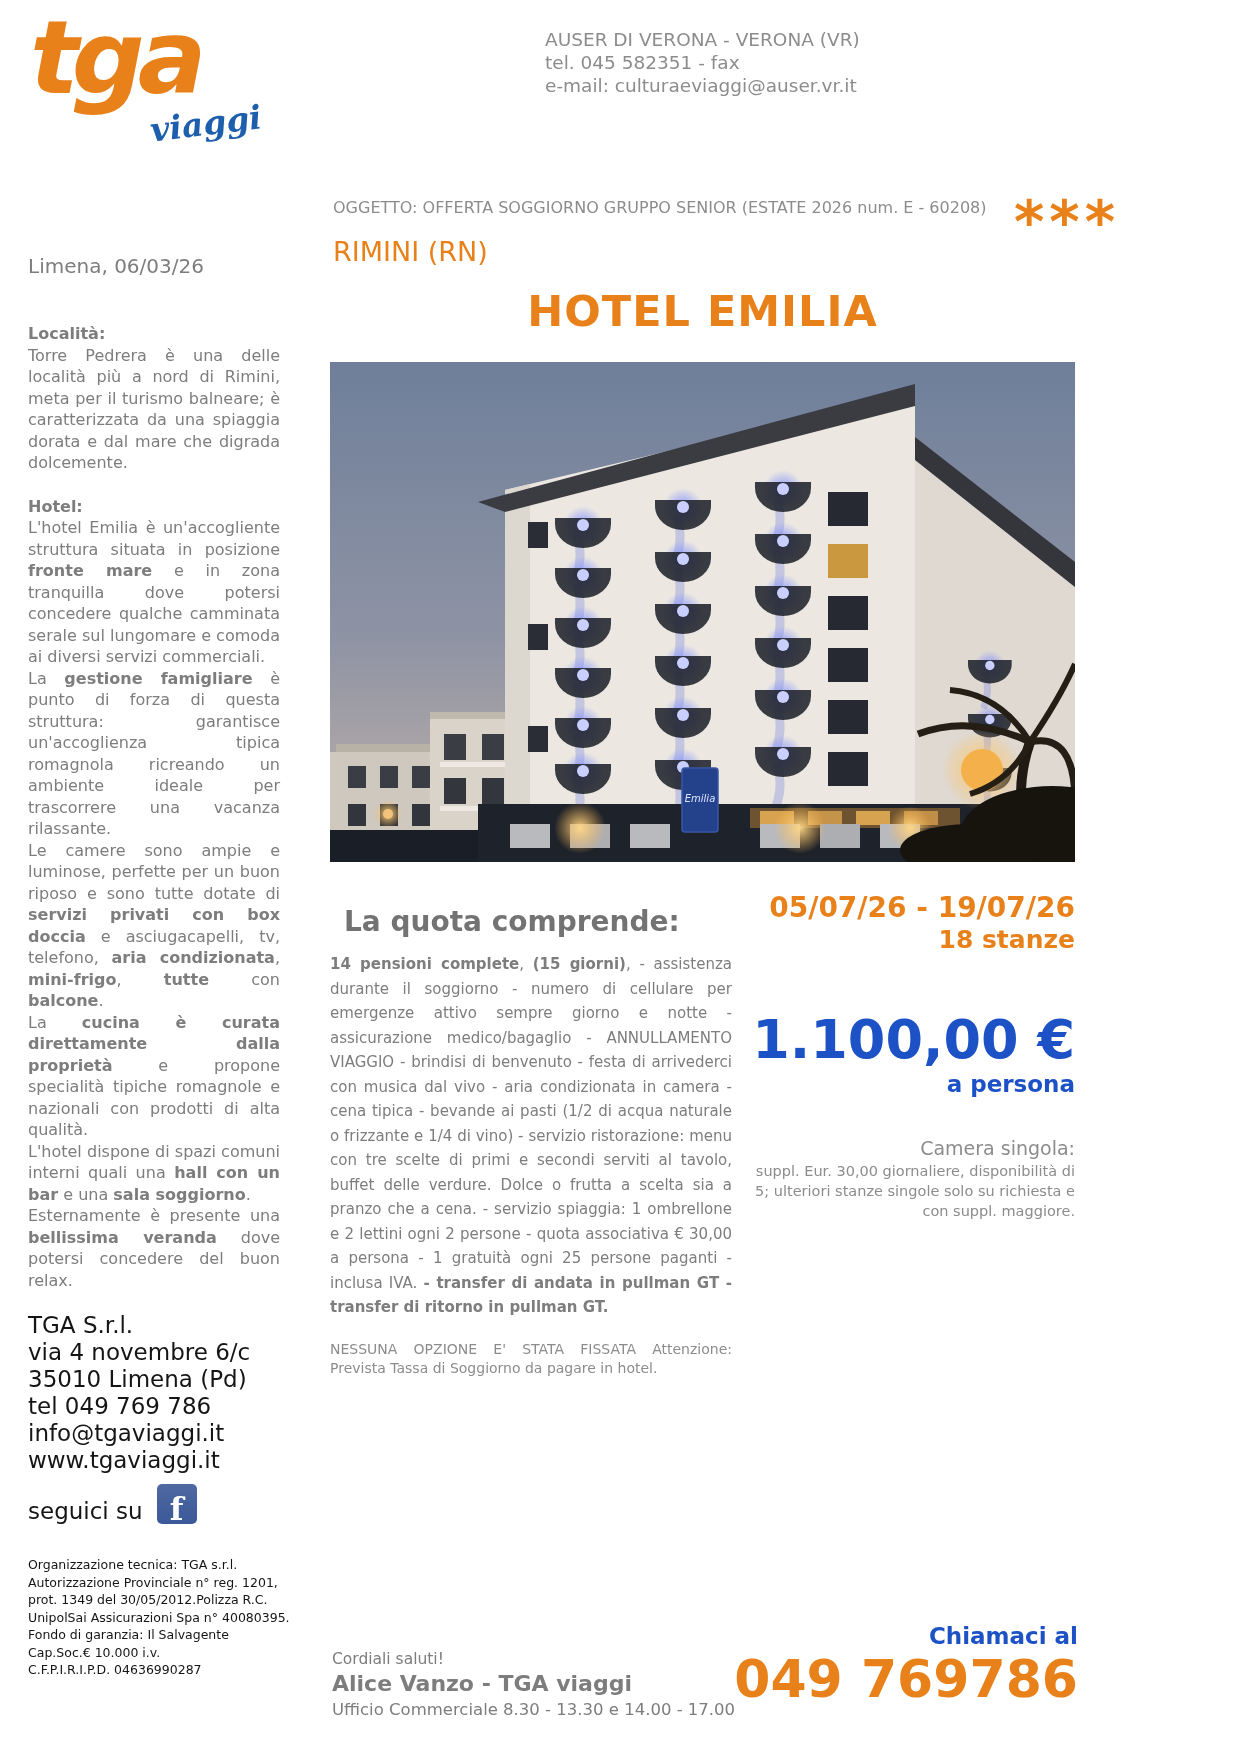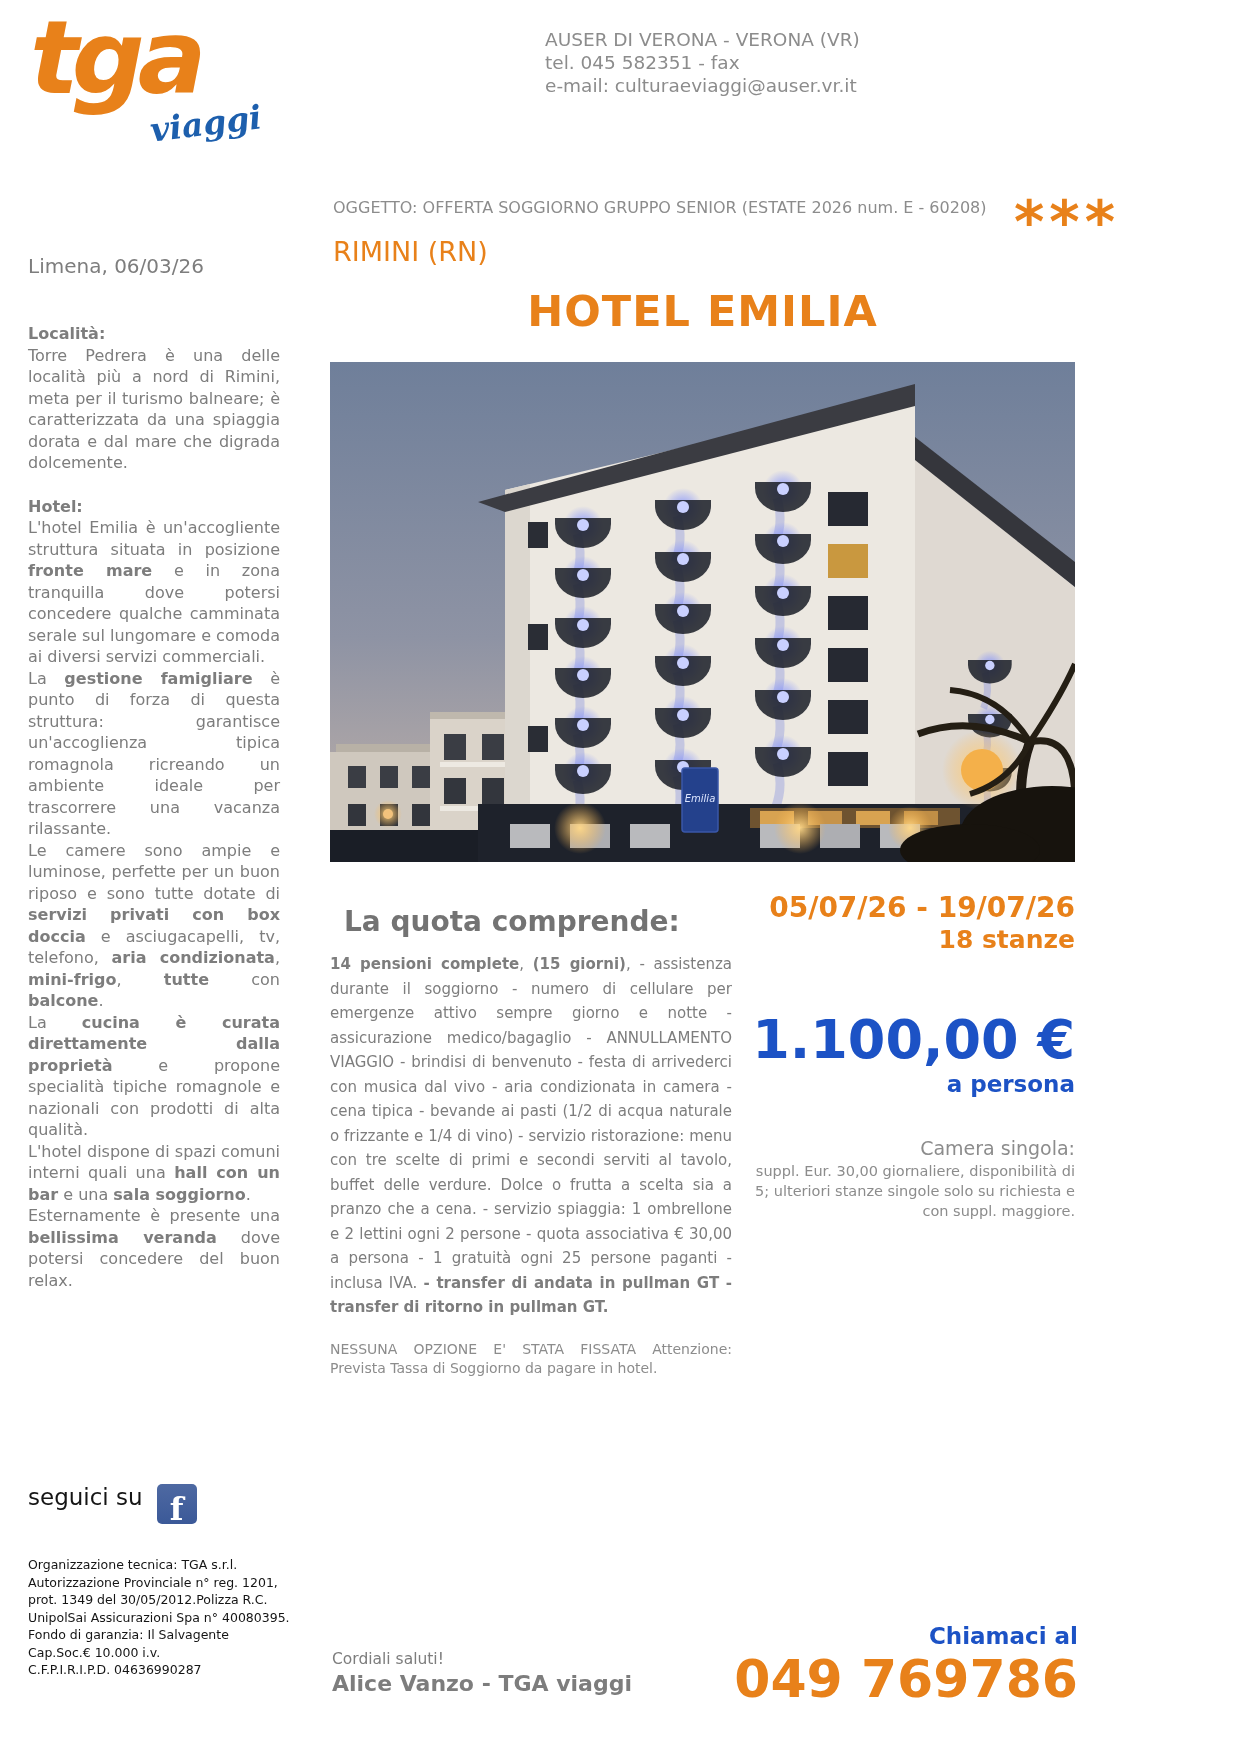--- a/index.html
+++ b/index.html
@@ -23,21 +23,21 @@
   .photo svg{display:block;}
   
   .leftcol{position:absolute;left:28px;top:323px;width:252px;color:#7D7D7D;
            font-size:16px;line-height:21.5px;text-align:justify;}
   .leftcol h3{margin:0;font-size:16px;line-height:21.5px;color:#7D7D7D;}
   .leftcol p{margin:0;}
   .gap{height:22px;}
   .company{position:absolute;left:28px;top:1312px;width:300px;color:#151515;
            font-size:23px;line-height:27px;}
   .follow{position:absolute;left:28px;top:1484px;color:#151515;font-size:23px;}
-  .follow-row{display:flex;align-items:flex-start;gap:14px;}
+  .follow-row{display:flex;align-items:flex-end;gap:14px;}
   .fb{width:40px;height:40px;border-radius:5px;background:linear-gradient(#4E69A2,#3B5998);
       color:#fff;font-weight:bold;font-size:32px;display:flex;align-items:flex-end;
       justify-content:center;line-height:30px;font-family:"DejaVu Serif","Liberation Serif",serif;}
   .fineprint{position:absolute;left:28px;top:1556px;width:262px;color:#151515;
              font-size:12.5px;line-height:17.5px;}
   
   .midcol{position:absolute;left:330px;top:891px;width:402px;}
   .quota-label{margin:14px;font-size:28px;font-weight:bold;color:#737373;}
   .quota-text{margin:8px 0 0 0;font-size:15px;line-height:24.5px;color:#7D7D7D;text-align:justify;}
   .quota-note{margin:20px 0 0 0;font-size:14px;line-height:19px;color:#8C8C8C;text-align:justify;}
@@ -210,20 +210,28 @@
     <div class="gap"></div>
     <h3>Hotel:</h3>
     <p><span>L'hotel Emilia è un'accogliente struttura situata in posizione </span><b>fronte mare</b><span> e in zona tranquilla dove potersi concedere qualche camminata serale sul lungomare e comoda ai diversi servizi commerciali.</span></p>
     <p><span>La </span><b>gestione famigliare</b><span> è punto di forza di questa struttura: garantisce un'accoglienza tipica romagnola ricreando un ambiente ideale per trascorrere una vacanza rilassante.</span></p>
     <p><span>Le camere sono ampie e luminose, perfette per un buon riposo e sono tutte dotate di </span><b>servizi privati con box doccia</b><span> e asciugacapelli, tv, telefono, </span><b>aria condizionata</b><span>, </span><b>mini-frigo</b><span>, </span><b>tutte</b><span> con </span><b>balcone</b><span>.</span></p>
     <p><span>La </span><b>cucina è curata direttamente dalla proprietà</b><span> e propone specialità tipiche romagnole e nazionali con prodotti di alta qualità.</span></p>
     <p><span>L'hotel dispone di spazi comuni interni quali una </span><b>hall con un bar</b><span> e una </span><b>sala soggiorno</b><span>.</span></p>
     <p><span>Esternamente è presente una </span><b>bellissima veranda</b><span> dove potersi concedere del buon relax.</span></p>
   </div>
 
+  <div class="company">
+    <div>TGA S.r.l.</div>
+    <div>via 4 novembre 6/c</div>
+    <div>35010 Limena (Pd)</div>
+    <div>tel 049 769 786</div>
+    <div>info@tgaviaggi.it</div>
+    <div>www.tgaviaggi.it</div>
+  </div>
 
   <div class="follow">
     <div class="follow-row">
       <span>seguici su</span>
       <span class="fb">f</span>
     </div>
   </div>
 
   <div class="fineprint">
     <div>Organizzazione tecnica: TGA s.r.l.</div>
@@ -246,20 +254,21 @@
     <div class="period-rooms">18 stanze</div>
     <div class="price">1.100,00 €</div>
     <div class="price-per">a persona</div>
     <div class="single-label">Camera singola:</div>
     <div class="single-text">suppl. Eur. 30,00 giornaliere, disponibilità di 5; ulteriori stanze singole solo su richiesta e con suppl. maggiore.</div>
   </div>
 
   <div class="footer-left">
     <div class="greeting">Cordiali saluti!</div>
     <div class="signature">Alice Vanzo - TGA viaggi</div>
+    <div class="office">Ufficio Commerciale 8.30 - 13.30 e 14.00 - 17.00</div>
   </div>
 
   <div class="footer-right">
     <div class="call-label">Chiamaci al</div>
     <div class="phone">049 769786</div>
   </div>
 
 </div>
 
 </body></html>

